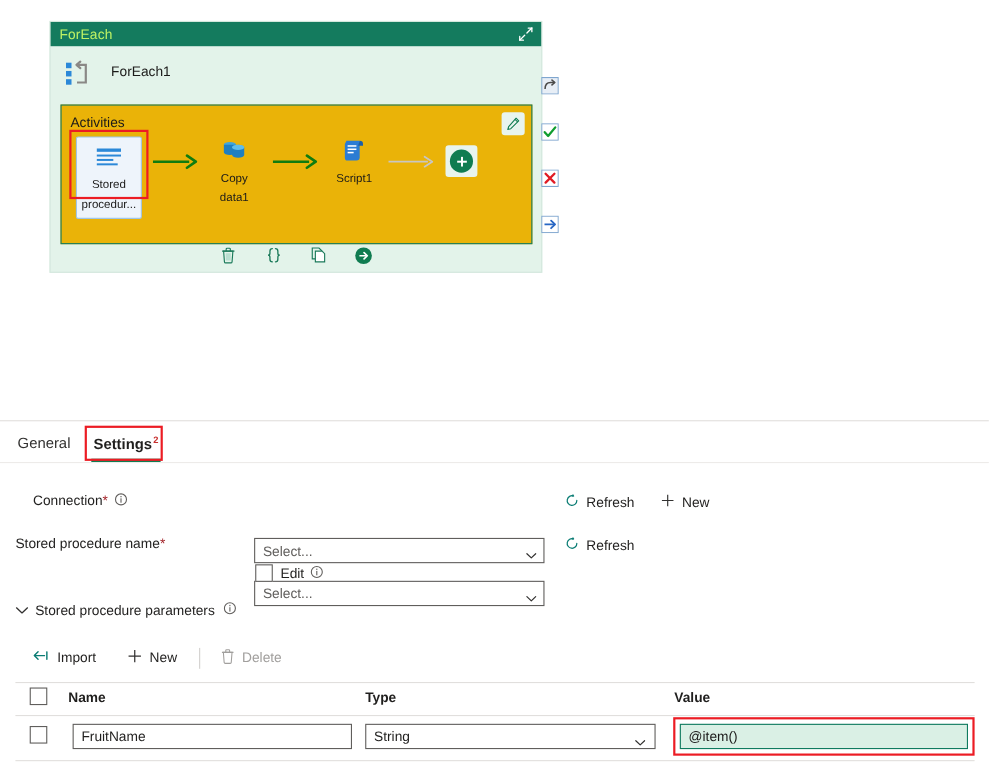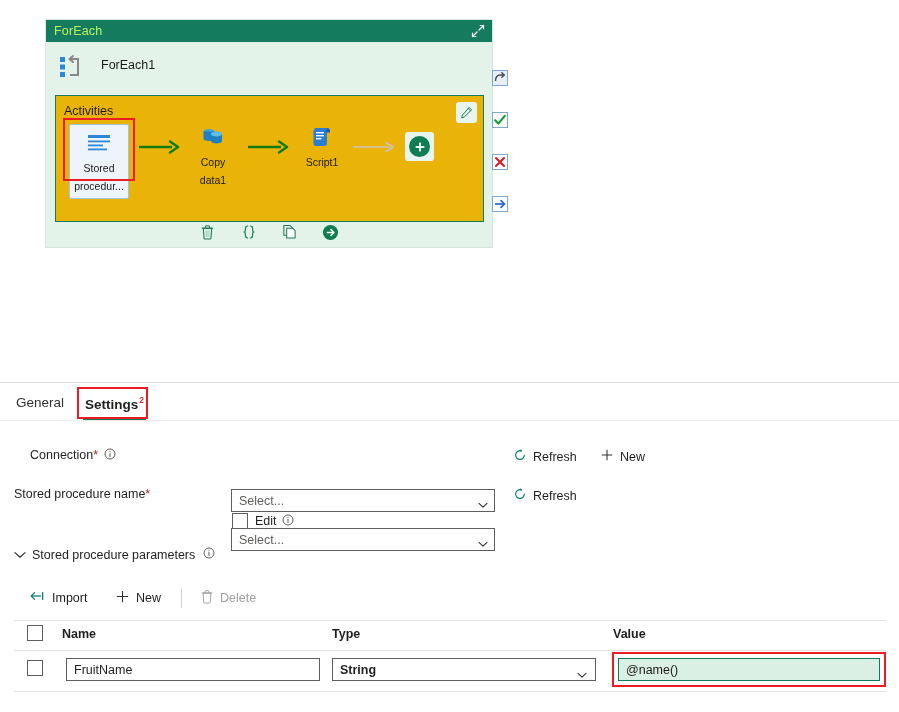--- a/index.html
+++ b/index.html
@@ -555,28 +555,28 @@
     <div class="chk-box" style="left:13px; top:5px; position:absolute;"></div>
     <div class="th" style="left:48px; top:7px;">Name</div>
     <div class="th" style="left:318px; top:7px;">Type</div>
     <div class="th" style="left:599px; top:7px;">Value</div>
 
     <div class="tr-line" style="top:30px;"></div>
 
     <div>
       <div class="chk-box" style="left:13px; top:40px; position:absolute;"></div>
       <div class="cell-input" style="left:52px; top:38px; width:254px;">FruitName</div>
-      <div class="cell-input" style="left:318px; top:38px; width:264px;font-weight:bold;">
+      <div class="cell-input" style="left:318px; top:38px; width:264px;">
         <span>String</span>
         <span class="chev" style="position:absolute; right:8px; top:8px;">
           <svg width="10" height="7" viewBox="0 0 10 7">
               <path d="M1 1.4 L5 5.2 L9 1.4" fill="none" stroke="#323130" stroke-width="1.1" stroke-linecap="round" stroke-linejoin="round"></path>
             </svg>
         </span>
       </div>
-      <div class="cell-input green" style="left:604px; top:38px; width:262px;">@name()</div>
+      <div class="cell-input green" style="left:604px; top:38px; width:262px;">@item()</div>
       <div class="value-red-outline" style="left:598px; top:32px; width:274px; height:35px;"></div>
     </div>
 
     <div class="tr-line" style="top:71px;"></div>
   </div>
 
 </div>
 
 </body></html>

